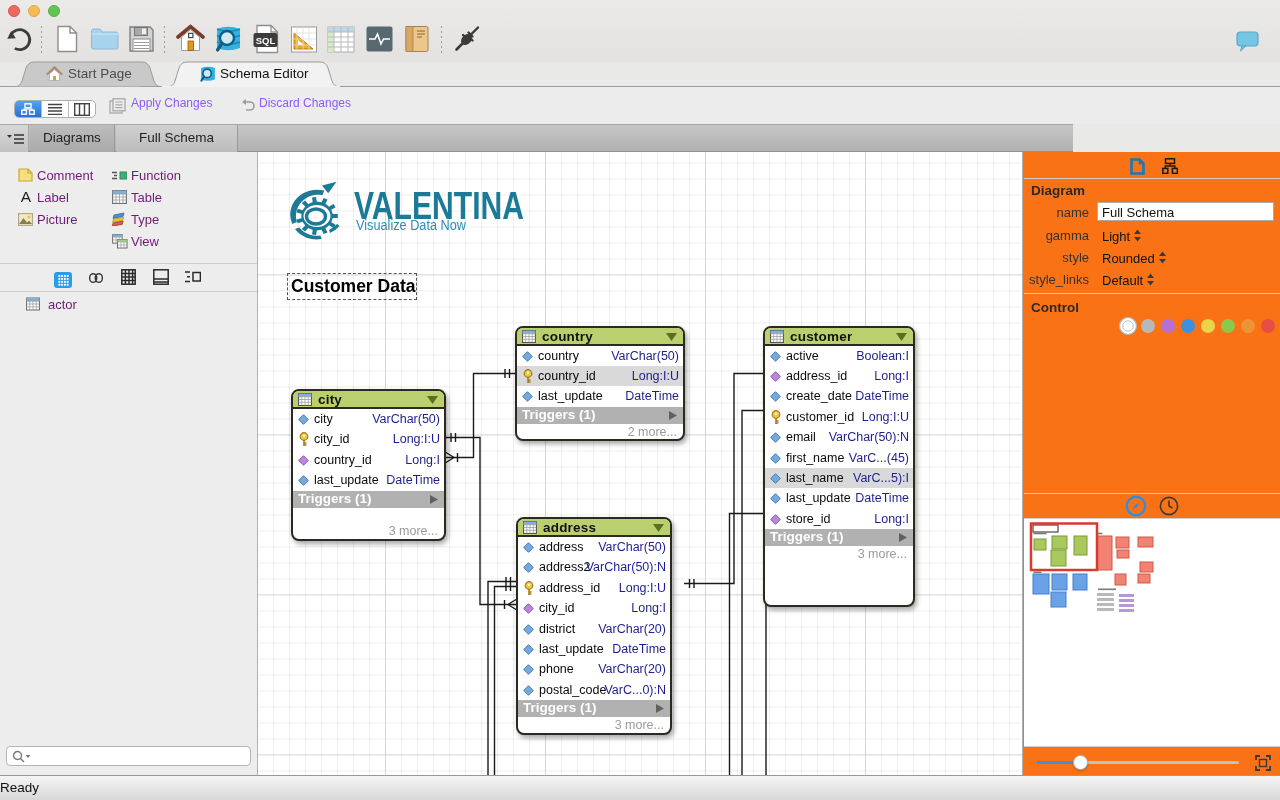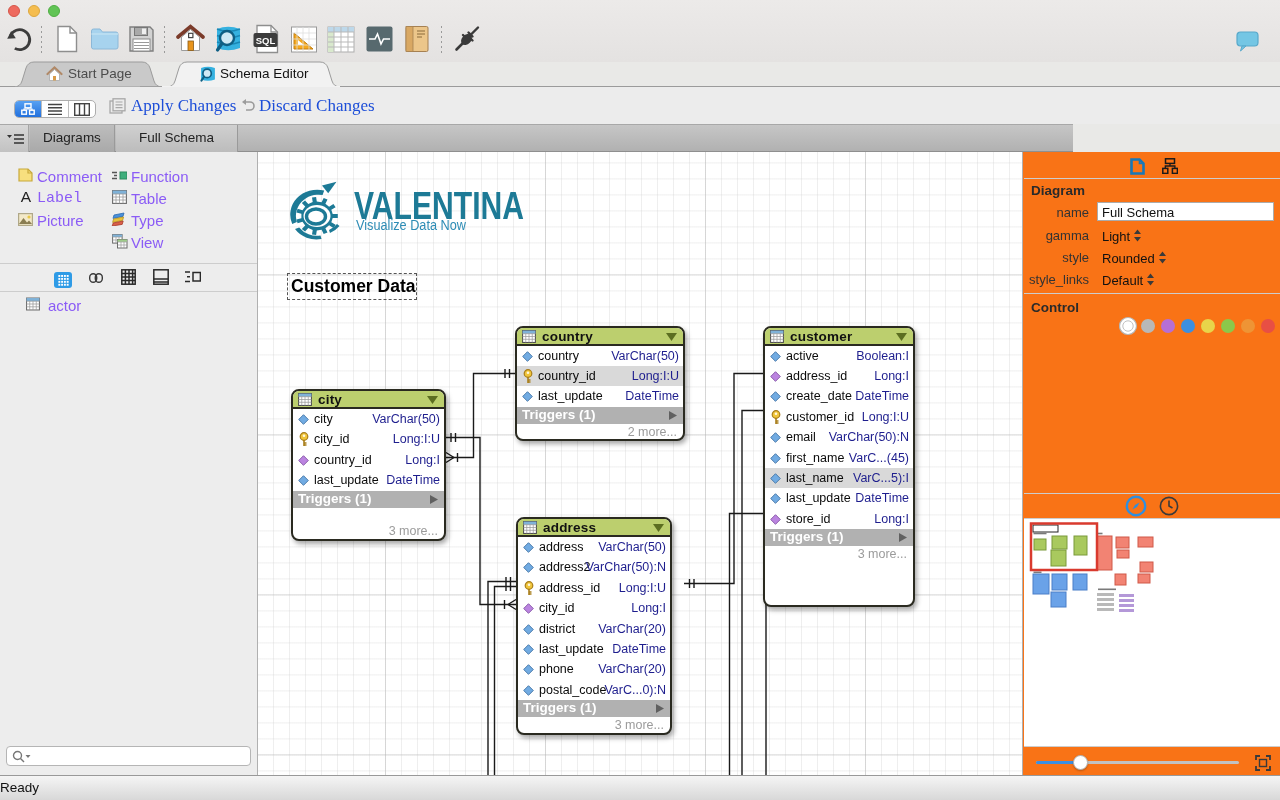--- a/index.html
+++ b/index.html
@@ -13,29 +13,29 @@
   .dotsep { width:2px; top:26px; height:28px;
     background-image:repeating-linear-gradient(#9a9a9a 0 2px, transparent 2px 5px); background-size:1px 100%; background-repeat:no-repeat; background-position:0 0;}
   .tablabel { font-size:13.5px; top:5px; }
 
   
   #bar2 { left:0; top:87px; width:1280px; height:37px; background:#ececec; }
   #seg { left:14px; top:13px; width:82px; height:18px; border:1px solid #adadad; border-radius:5px; background:#fff; display:flex; }
   #seg .s { flex:1; display:flex; align-items:center; justify-content:center; }
   #seg .s1 { background:linear-gradient(#58a1f2,#2270dd); border-radius:4px 0 0 4px; }
   #seg .s2 { border-right:1px solid #bdbdbd; border-left:1px solid #bdbdbd;}
-  .graybtn { color:#1d4ed8; font-size:17px; top:9px;font-family:Liberation Serif, serif; }
+  .graybtn { color:#8b5cf6; font-size:12px; top:9px; }
 
   
   #strip { left:0; top:124px; width:1073px; height:28px; background:linear-gradient(#c6c6c6,#b1b1b1); border-top:1px solid #a8a8a8; border-bottom:1px solid #8f8f8f; }
   .ptab { top:0; height:27px; font-size:13.5px; color:#222; text-align:center; line-height:26px; }
 
   
   #lsb { left:0; top:152px; width:258px; height:623px; background:#ededed; border-right:1px solid #b0b0b0; }
-  .pal-label { font-size:15px; color:#8b5cf6; }
+  .pal-label { font-size:13px; color:#701a75; }
   .hdiv { height:1px; background:#cdcdcd; }
 
   
   #canvas { left:258px; top:152px; width:764px; height:623px; background:#fff; overflow:hidden; }
   #grid { left:0; top:0; width:764px; height:623px;
     background-image:
       linear-gradient(to right, rgba(175,175,175,.38) 1px, transparent 1px),
       linear-gradient(to bottom, rgba(175,175,175,.38) 1px, transparent 1px),
       linear-gradient(to right, rgba(205,205,205,.33) 1px, transparent 1px),
       linear-gradient(to bottom, rgba(205,205,205,.33) 1px, transparent 1px);
@@ -225,21 +225,21 @@
 <div id="lsb" class="abs">
 
   <svg class="abs" style="left:18px;top:16px" width="15" height="14" viewBox="0 0 15 14">
       <path d="M1 1 H10 L14 5 V13 H1 Z" fill="#f7df7e" stroke="#c8a93a" stroke-width="1.2"></path>
       <path d="M10 1 V5 H14" fill="none" stroke="#c8a93a" stroke-width="1.2"></path>
     </svg>
   <div class="abs pal-label" style="left:37px;top:16px;">Comment</div>
   <svg class="abs" style="left:19px;top:37px" width="14" height="15" viewBox="0 0 14 15">
       <text x="7" y="13" text-anchor="middle" font-size="15.5" fill="#222" font-family="Liberation Sans">A</text>
     </svg>
-  <div class="abs pal-label" style="left:37px;top:38px;font-family:Liberation Mono, monospace;">Label</div>
+  <div class="abs pal-label" style="left:37px;top:38px;">Label</div>
   <svg class="abs" style="left:18px;top:61px" width="15" height="13" viewBox="0 0 15 13">
       <rect x="0.6" y="0.6" width="13.8" height="11.8" fill="#f3e9c8" stroke="#b0a888" stroke-width="1.2"></rect>
       <path d="M1 11 L5.5 5 L9 9.5 L11 7.5 L14 11 Z" fill="#8a7d52"></path>
       <circle cx="11" cy="4" r="1.6" fill="#e8c84a"></circle>
     </svg>
   <div class="abs pal-label" style="left:37px;top:60px;">Picture</div>
 
   <svg class="abs" style="left:112px;top:17px" width="15" height="13" viewBox="0 0 15 13">
       <rect x="8" y="3" width="7" height="7" fill="#3fae7c" stroke="#2d8a5e" stroke-width="1"></rect>
       <path d="M0 3.5 H5 M2 6.5 H5 M0 9.5 H5" stroke="#555" stroke-width="1.6"></path>

